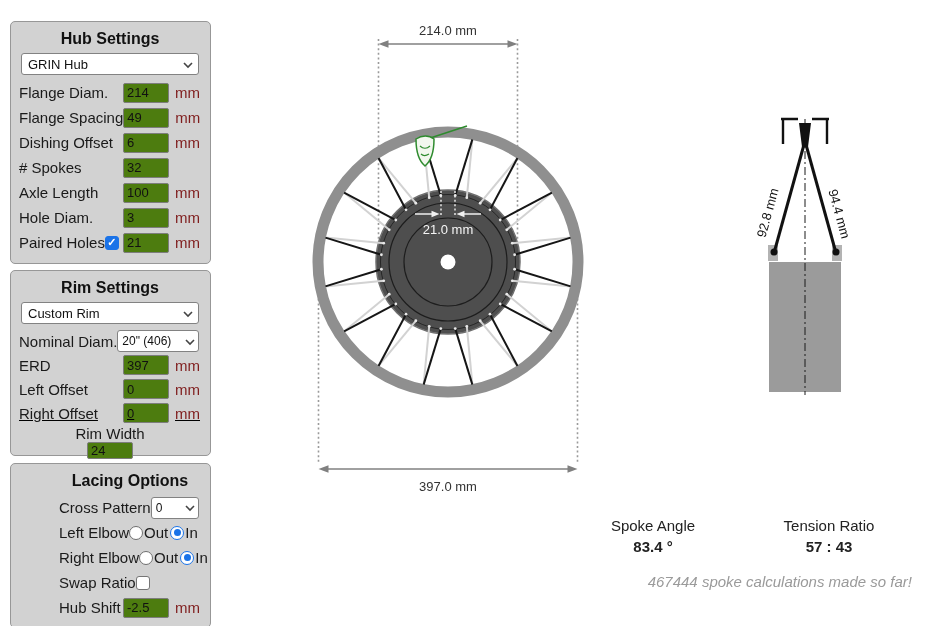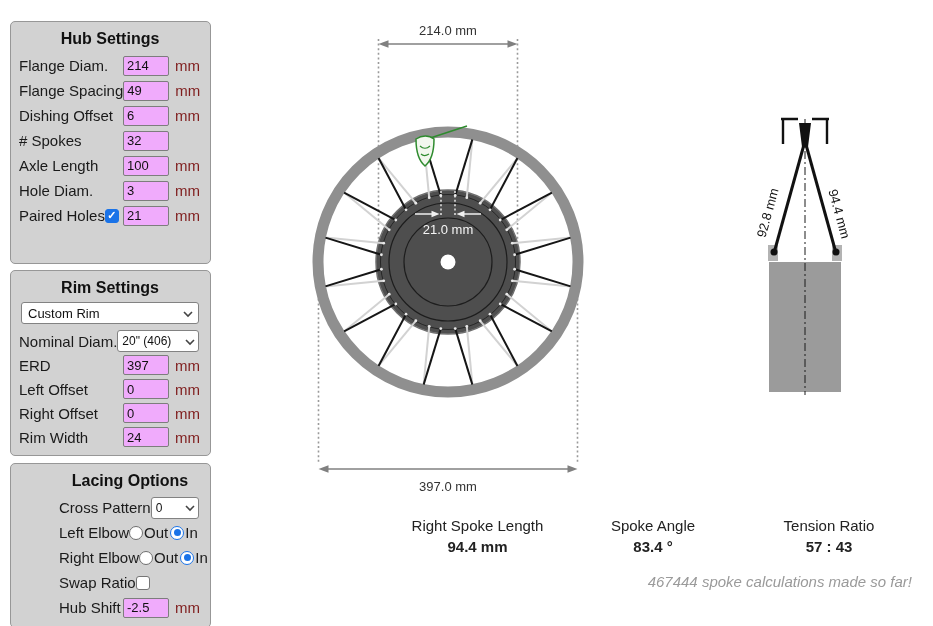--- a/index.html
+++ b/index.html
@@ -12,21 +12,21 @@
   .panel-title{text-align:center;font-weight:bold;font-size:16px;color:#111;margin:1px 0 5px 0;}
   .wide-select{display:flex;align-items:center;box-sizing:border-box;height:22px;
          background:#fff;border:1px solid #828282;border-radius:3px;margin:0 2px 5px 2px;
          padding:0 6px;font-size:13px;color:#111;cursor:default;}
   .wide-select .sel-text{flex:1;overflow:hidden;white-space:nowrap;}
   .chev{width:9px;height:9px;flex:0 0 9px;position:relative;}
   .chev svg{position:absolute;top:1px;left:0;}
   .frow{display:flex;align-items:center;height:25px;}
   .frow .flabel{flex:1;font-size:15px;color:#1a1a1a;white-space:nowrap;}
   .tinput{box-sizing:border-box;width:46px;height:20px;border:1px solid #7d7d7d;border-radius:2px;
-          background:#f0abfc;font-family:"Liberation Sans",sans-serif;font-size:13px;color:#111;
+          background:#4d7c0f;font-family:"Liberation Sans",sans-serif;font-size:13px;color:#111;
           padding:0 3px;outline:none;}
   .unit{width:26px;margin-left:6px;font-size:15px;color:#7f1d1d;}
   .unit.empty{visibility:hidden;}
   .small-select{display:flex;align-items:center;box-sizing:border-box;width:82px;height:22px;
           background:#fff;border:1px solid #828282;border-radius:3px;padding:0 4px;
           font-size:12px;color:#111;cursor:default;}
   .small-select .sel-text{flex:1;white-space:nowrap;}
   .cbox{box-sizing:border-box;width:14px;height:14px;border-radius:3px;flex:0 0 14px;
         display:flex;align-items:center;justify-content:center;}
   .cbox.checked{background:#1a73e8;border:1px solid #1a73e8;color:#fff;font-size:11px;font-weight:bold;line-height:1;}
@@ -48,20 +48,28 @@
 
   svg text{font-family:"Liberation Sans",sans-serif;}
 </style>
 </head>
 <body>
 
 <div id="app">
 
   <div class="panel" style="top:14px;height:243px;">
     <div class="panel-title">Hub Settings</div>
+    <div class="wide-select">
+      <span class="sel-text">GRIN Hub</span>
+      <span class="chev">
+        <svg width="10" height="8">
+            <polyline points="1,2 5,6 9,2" fill="none" stroke="#444" stroke-width="1.6"></polyline>
+          </svg>
+      </span>
+    </div>
 
     <div class="frow">
       <span class="flabel">Flange Diam.</span>
       <input class="tinput" value="214" style="">
       <span class="unit">mm</span>
     </div>
     <div class="frow">
       <span class="flabel">Flange Spacing</span>
       <input class="tinput" value="49" style="">
       <span class="unit">mm</span>
@@ -118,26 +126,26 @@
     <div class="frow" style="height:24px;">
       <span class="flabel">ERD</span>
       <input class="tinput" value="397" style="">
       <span class="unit">mm</span>
     </div>
     <div class="frow" style="height:24px;">
       <span class="flabel">Left Offset</span>
       <input class="tinput" value="0" style="">
       <span class="unit">mm</span>
     </div>
-    <div class="frow" style="height:24px;">
+    <div class="frow" style="height:24px;text-decoration:underline;">
       <span class="flabel">Right Offset</span>
       <input class="tinput" value="0" style="">
       <span class="unit">mm</span>
     </div>
-    <div class="frow" style="height:24px;">
+    <div class="frow" style="height:24px;flex-direction:column;">
       <span class="flabel">Rim Width</span>
       <input class="tinput" value="24" style="">
       <span class="unit">mm</span>
     </div>
   </div>
 
   <div class="panel" style="top:456px;height:165px;padding-left:48px;">
     <div class="panel-title">Lacing Options</div>
     <div class="frow">
       <span class="flabel">Cross Pattern</span>
@@ -305,24 +313,20 @@
 
     <line x1="65" y1="26" x2="34" y2="138" stroke="#111" stroke-width="3"></line>
     <line x1="65" y1="26" x2="96" y2="138" stroke="#111" stroke-width="3"></line>
     <circle cx="34" cy="137" r="3.5" fill="#111"></circle>
     <circle cx="96" cy="137" r="3.5" fill="#111"></circle>
 
     <text transform="translate(32,99) rotate(-74.5)" font-size="13" fill="#111" text-anchor="middle">92.8 mm</text>
     <text transform="translate(95,100) rotate(74.5)" font-size="13" fill="#111" text-anchor="middle">94.4 mm</text>
   </svg>
 
-  <div class="result" style="left:400px;width:155px;">
-    <div class="rname">Right Spoke Length</div>
-    <div class="rvalue">94.4 mm</div>
-  </div>
   <div class="result" style="left:580px;width:146px;">
     <div class="rname">Spoke Angle</div>
     <div class="rvalue">83.4 °</div>
   </div>
   <div class="result" style="left:755px;width:148px;">
     <div class="rname">Tension Ratio</div>
     <div class="rvalue">57 : 43</div>
   </div>
 
   <div id="footer-note">467444 spoke calculations made so far!</div>

